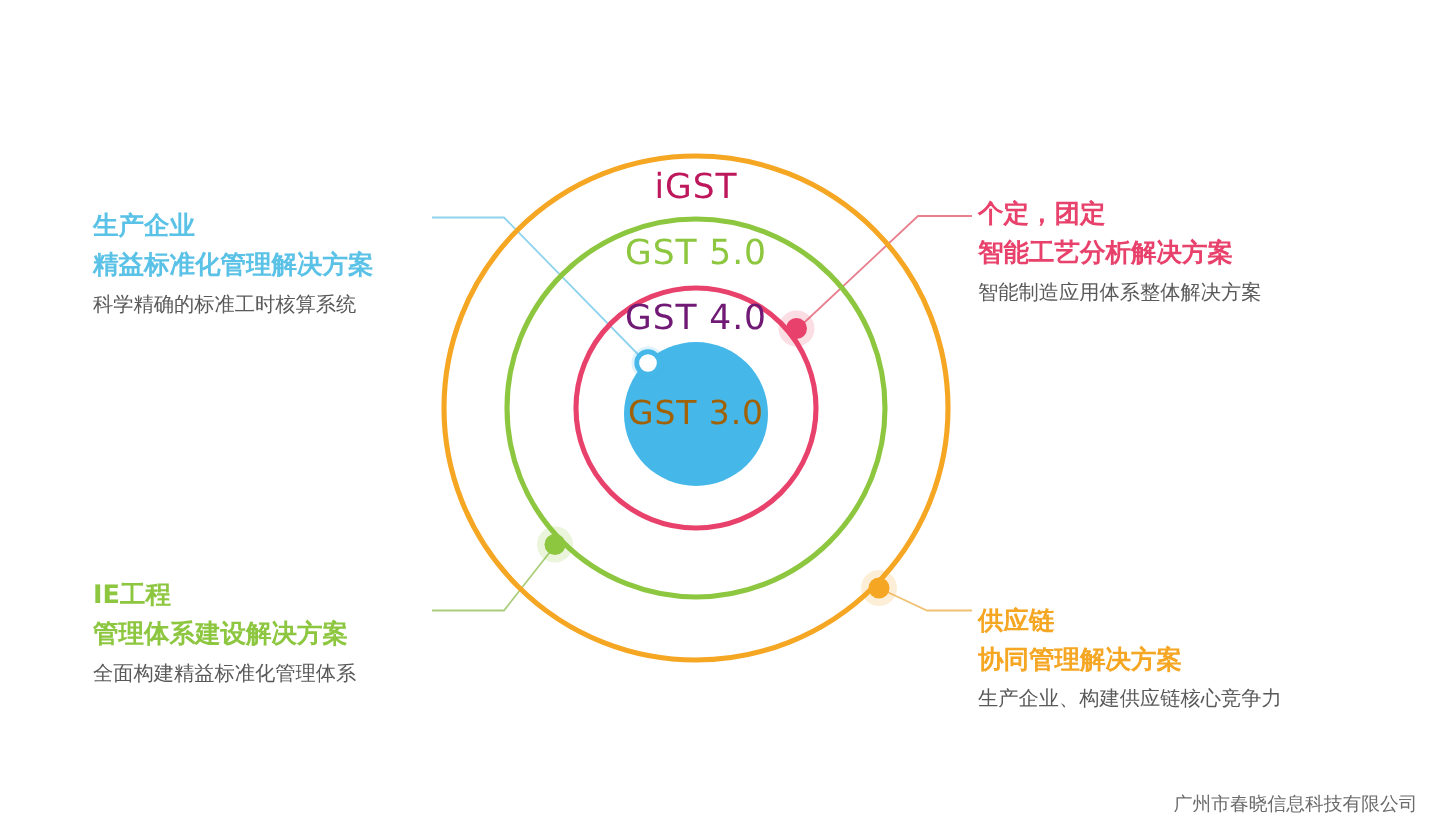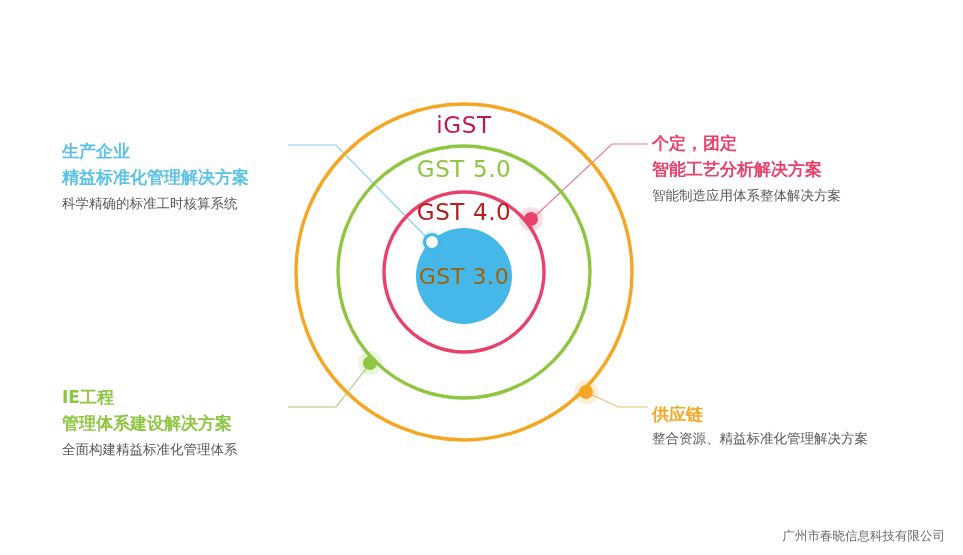--- a/index.html
+++ b/index.html
@@ -30,21 +30,21 @@
     position: absolute;
     font-size: 23px;
     font-weight: 400;
     letter-spacing: 0.6px;
     white-space: nowrap;
     transform: translate(-50%, -50%);
     font-family: "DejaVu Sans", "Liberation Sans", sans-serif;
   }
   #ring-label-igst   { left: 464px; top: 125px; color: #be185d; }
   #ring-label-gst50  { left: 464px; top: 169px; color: #8DC63F; }
-  #ring-label-gst40  { left: 464px; top: 212px; color: #b91c1c; }
+  #ring-label-gst40  { left: 464px; top: 212px; color: #701a75; }
   #core-label-gst30  { left: 464px; top: 276px; color: #a16207; font-size: 22px; }
 
   .callout {
     position: absolute;
     white-space: nowrap;
     margin-top: 38px;
   }
   .callout .c-eyebrow {
     font-size: 17px;
     font-weight: bold;
@@ -143,18 +143,19 @@
   </div>
 
   <div class="callout" id="callout-bottom-left">
     <div class="c-eyebrow">IE工程</div>
     <div class="c-title">管理体系建设解决方案</div>
     <div class="c-desc">全面构建精益标准化管理体系</div>
   </div>
 
   <div class="callout" id="callout-bottom-right">
     <div class="c-eyebrow">供应链</div>
-    <div class="c-desc">整合资源、精益标准化管理解决方案</div>
+    <div class="c-title">协同管理解决方案</div>
+    <div class="c-desc">生产企业、构建供应链核心竞争力</div>
   </div>
 
   <div id="footer-company">广州市春晓信息科技有限公司</div>
 
 </div>
 
 </body></html>

